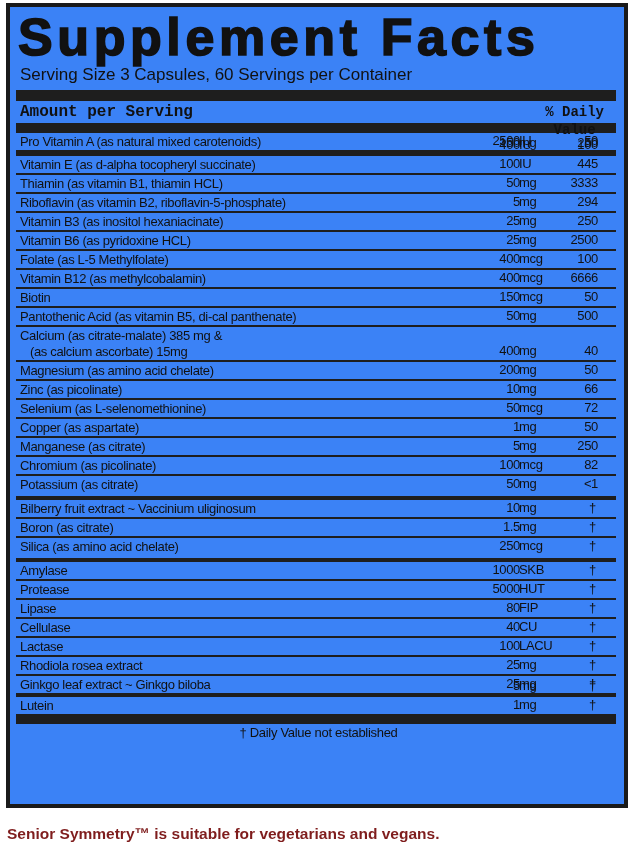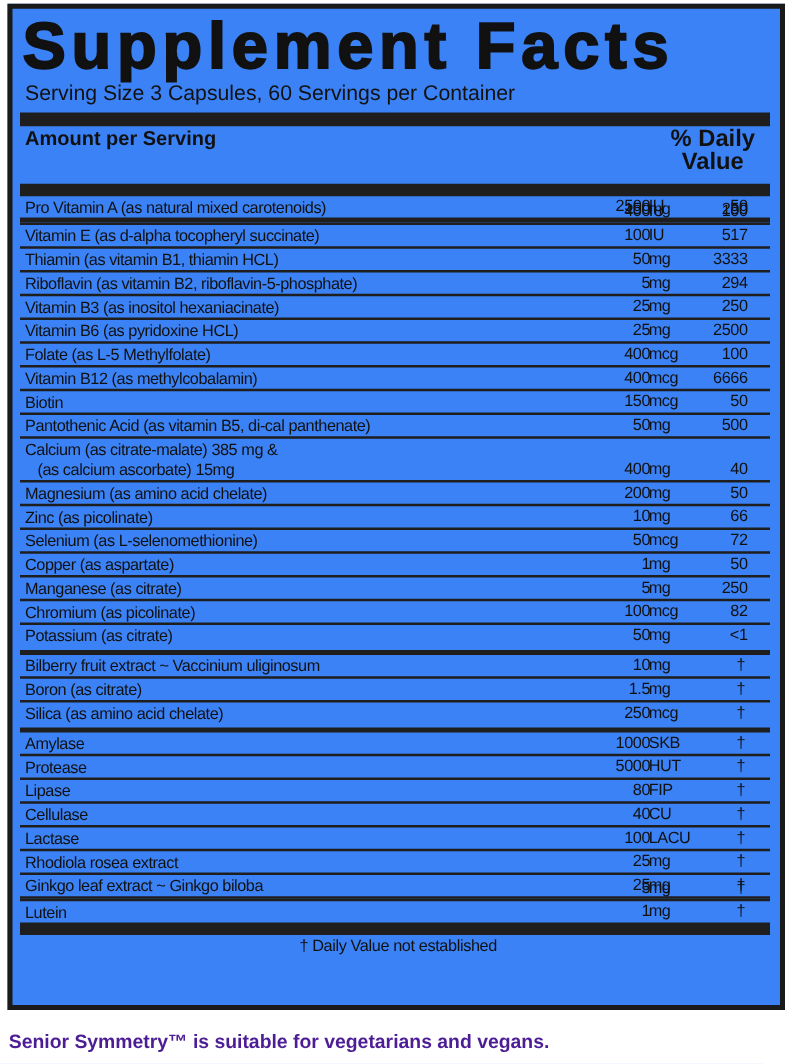--- a/index.html
+++ b/index.html
@@ -10,41 +10,41 @@
   }
   .inner { position: absolute; left: 6px; right: 8px; top: 0; }
   .title {
     font-family: "Liberation Sans", sans-serif; font-weight: 900; font-size: 52px;
     letter-spacing: 4.6px; line-height: 56px; margin: 2px 0 0 2px; white-space: nowrap;
     -webkit-text-stroke: 1.6px #111; color: #111;
   }
   .serving { font-size: 17px; margin: 2px 0 0 4px; line-height: 16px; }
   .bar { background: #1e1e1e; }
   .bar-thick { height: 11px; margin-top: 7px; }
-  .hdr { position: relative; height: 46px; }
+  .hdr { position: relative; height: 22px; font-family: Liberation Mono, monospace; }
   .hdr-left { position: absolute; left: 4px; top: 2px; font-weight: bold; font-size: 16px; }
-  .hdr-right { position: absolute; right: 12px; top: 2px; font-weight: bold; font-size: 19px; text-align: center; line-height: 18px; }
+  .hdr-right { position: absolute; right: 12px; top: 2px; font-weight: bold; font-size: 14px; text-align: center; line-height: 18px; }
   .bar2 { height: 10px; }
   .row {
     position: relative; border-bottom: 2px solid #1e1e1e;
     font-family: Liberation Sans, sans-serif; font-size: 13px; line-height: 16px;
     transform-origin: left; letter-spacing: -0.35px;
   }
   .row .name { padding: 1px 0 0 4px; width: 440px; }
   .row .name .l2 { padding-left: 10px; }
   .row .amt { position: absolute; right: 96px; bottom: 1px; text-align: right; }
   .row .unit { position: absolute; left: 503px; bottom: 1px; }
   .row .dv { position: absolute; right: 18px; bottom: 1px; text-align: right; }
   .row.dagger .dv { right: 20px; }
   .row.last { border-bottom: none; }
   .sec-div { height: 4px; background: #1e1e1e; margin-top: 3px; }
   .foot-bar { height: 10px; background: #1e1e1e; }
   .footnote { font-size: 13px; padding: 1px 0 0 5px; letter-spacing: -0.3px; text-align: center; }
   .other { position: absolute; left: 8px; top: 809px; font-size: 13px; letter-spacing: -0.4px; color: #15803d; margin-top: 48px; }
-  .vegan { position: absolute; left: 7px; top: 825px; font-size: 15.5px; font-weight: bold; color: #4c1d95; }
+  .vegan { position: absolute; left: 7px; top: 825px; font-size: 15.5px; font-weight: bold; color: #7f1d1d; }
 </style>
 </head>
 <body>
 
 <div class="frame">
   <div class="inner">
     <div class="title">Supplement Facts</div>
     <div class="serving">Serving Size  3 Capsules, 60 Servings per Container</div>
     <div class="bar bar-thick"></div>
     <div class="hdr">
@@ -73,21 +73,21 @@
           <span class="amt">400</span>
           <span class="unit">IU</span>
           <span class="dv">100</span>
         </div>
         <div class="row">
           <div class="name">
             <div>Vitamin E (as d-alpha tocopheryl succinate)</div>
           </div>
           <span class="amt">100</span>
           <span class="unit">IU</span>
-          <span class="dv">517</span>
+          <span class="dv">445</span>
         </div>
         <div class="row">
           <div class="name">
             <div>Thiamin (as vitamin B1, thiamin HCL)</div>
           </div>
           <span class="amt">50</span>
           <span class="unit">mg</span>
           <span class="dv">3333</span>
         </div>
         <div class="row">

